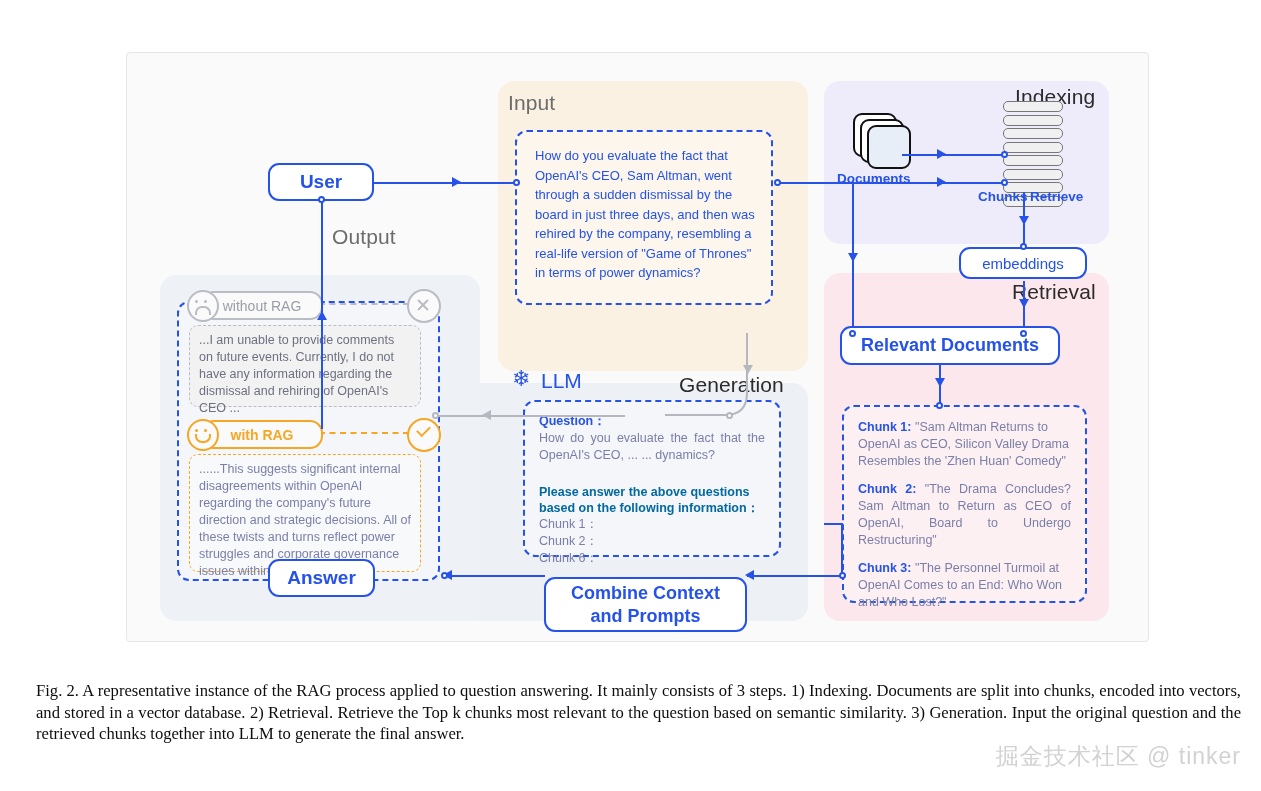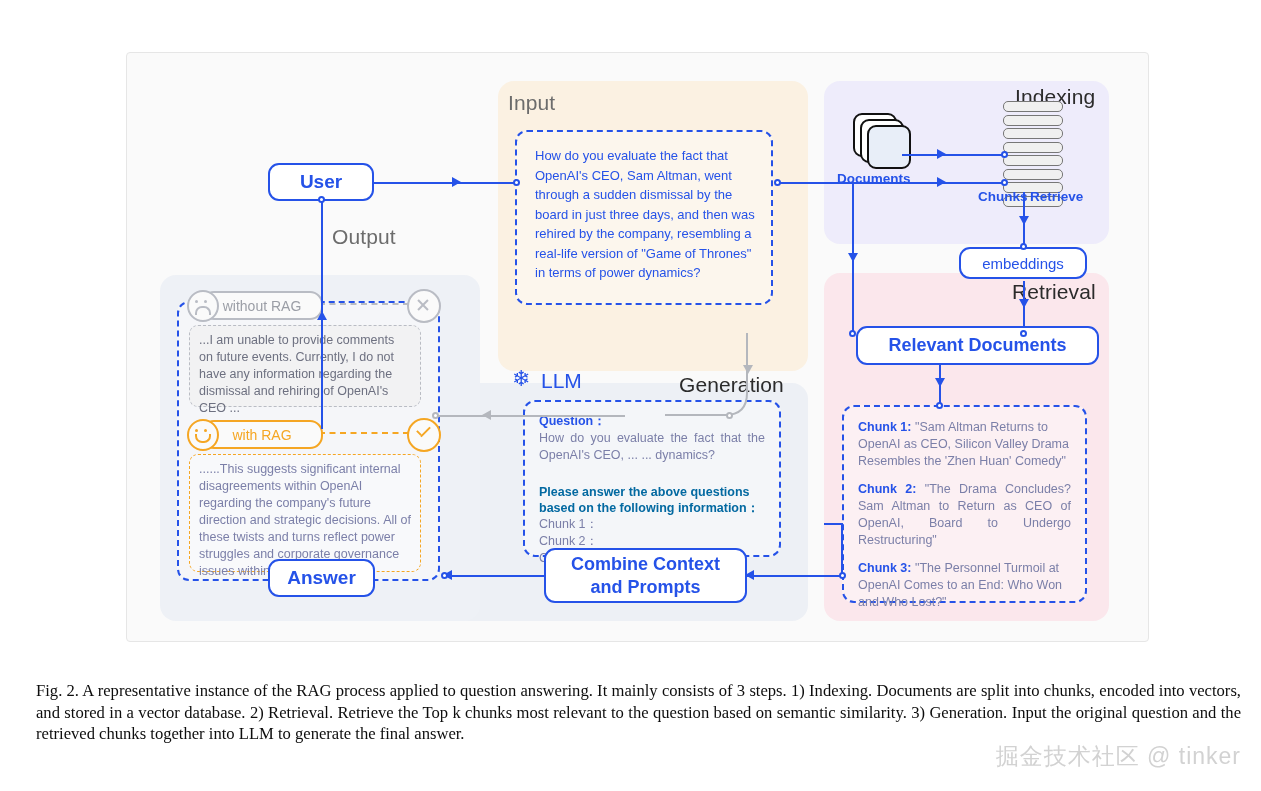--- a/index.html
+++ b/index.html
@@ -146,23 +146,23 @@
     <div style="height:9px;border:1.6px solid #777;border-radius:5px;background:#f0f0f0;"></div>
   </div>
   <div style="position:absolute;left:851px;top:136px;font-size:13.5px;font-weight:bold;color:#2552e8;">Chunks</div>
   <div style="position:absolute;left:903px;top:136px;font-size:13.5px;font-weight:bold;color:#2552e8;">Retrieve</div>
 
   <div class="node" style="left:141px;top:110px;width:106px;height:38px;font-size:19px;">User</div>
 
 
   <div class="node" style="left:832px;top:194px;width:128px;height:32px;font-size:15px;font-weight:normal;">embeddings</div>
 
-  <div class="node" style="left:713px;top:273px;width:243px;height:39px;font-size:18px;margin-left:16px;">Relevant Documents</div>
-
-  <div class="node" style="left:417px;top:495px;width:203px;height:55px;font-size:18px;line-height:23px;flex-direction:column;">
+  <div class="node" style="left:713px;top:273px;width:220px;height:39px;font-size:18px;">Relevant Documents</div>
+
+  <div class="node" style="left:417px;top:524px;width:203px;height:55px;font-size:18px;line-height:23px;flex-direction:column;">
     <span>Combine Context</span>
     <span>and Prompts</span>
   </div>
 
   <div class="node" style="left:141px;top:506px;width:107px;height:38px;font-size:19px;">Answer</div>
 
   <div class="dashbox" style="left:388px;top:77px;width:258px;height:175px;">
     <div class="txt blue" style="padding:14px 15px 0 18px;font-size:13px;line-height:19.5px;">How do you evaluate the fact that OpenAI's CEO, Sam Altman, went through a sudden dismissal by the board in just three days, and then was rehired by the company, resembling a real-life version of "Game of Thrones" in terms of power dynamics?</div>
   </div>
 
@@ -213,21 +213,21 @@
 
     <div class="dashbox gray" style="left:10px;top:22px;width:232px;height:82px;border-width:1.5px;border-radius:9px;background:rgba(240,240,240,.65);">
       <div style="padding:6px 9px;color:#6d7080;font-size:12.5px;line-height:17px;">...I am unable to provide comments on future events. Currently, I do not have any information regarding the dismissal and rehiring of OpenAI's CEO ...</div>
     </div>
 
     <div style="position:absolute;left:8px;top:116px;width:28px;height:28px;border:2px solid #f5a623;border-radius:50%;background:#fafafa;z-index:3;">
       <div style="position:absolute;left:6px;top:8px;width:3px;height:3px;border-radius:50%;background:#f5a623;"></div>
       <div style="position:absolute;left:15px;top:8px;width:3px;height:3px;border-radius:50%;background:#f5a623;"></div>
       <div style="position:absolute;left:6px;top:13px;width:12px;height:7px;border:2px solid #f5a623;border-top:none;border-radius:0 0 7px 7px;"></div>
     </div>
-    <div style="position:absolute;left:22px;top:117px;width:118px;height:25px;border:2px solid #f5a623;border-radius:13px;background:#fafafa;display:flex;align-items:center;justify-content:center;color:#f5a623;font-size:14px;font-weight:normal;z-index:2;">with RAG</div>
+    <div style="position:absolute;left:22px;top:117px;width:118px;height:25px;border:2px solid #f5a623;border-radius:13px;background:#fafafa;display:flex;align-items:center;justify-content:center;color:#f5a623;font-size:14px;font-weight:bold;z-index:2;">with RAG</div>
     <div style="position:absolute;left:140px;top:129px;width:90px;border-top:2px dashed #f5a623;"></div>
     <div style="position:absolute;left:228px;top:115px;width:30px;height:30px;border:2px solid #f5a623;border-radius:50%;background:#fafafa;z-index:3;">
       <div style="position:absolute;left:7px;top:12px;width:6px;height:2px;background:#f5a623;transform:rotate(45deg);"></div>
       <div style="position:absolute;left:10px;top:11px;width:13px;height:2px;background:#f5a623;transform:rotate(-45deg);"></div>
     </div>
 
     <div class="dashbox orange" style="left:10px;top:151px;width:232px;height:118px;border-width:1.5px;border-radius:9px;">
       <div style="padding:6px 9px;color:#7b7fa8;font-size:12.5px;line-height:17px;">......This suggests significant internal disagreements within OpenAI regarding the company's future direction and strategic decisions. All of these twists and turns reflect power struggles and corporate governance issues within OpenAI...</div>
     </div>
   </div>

